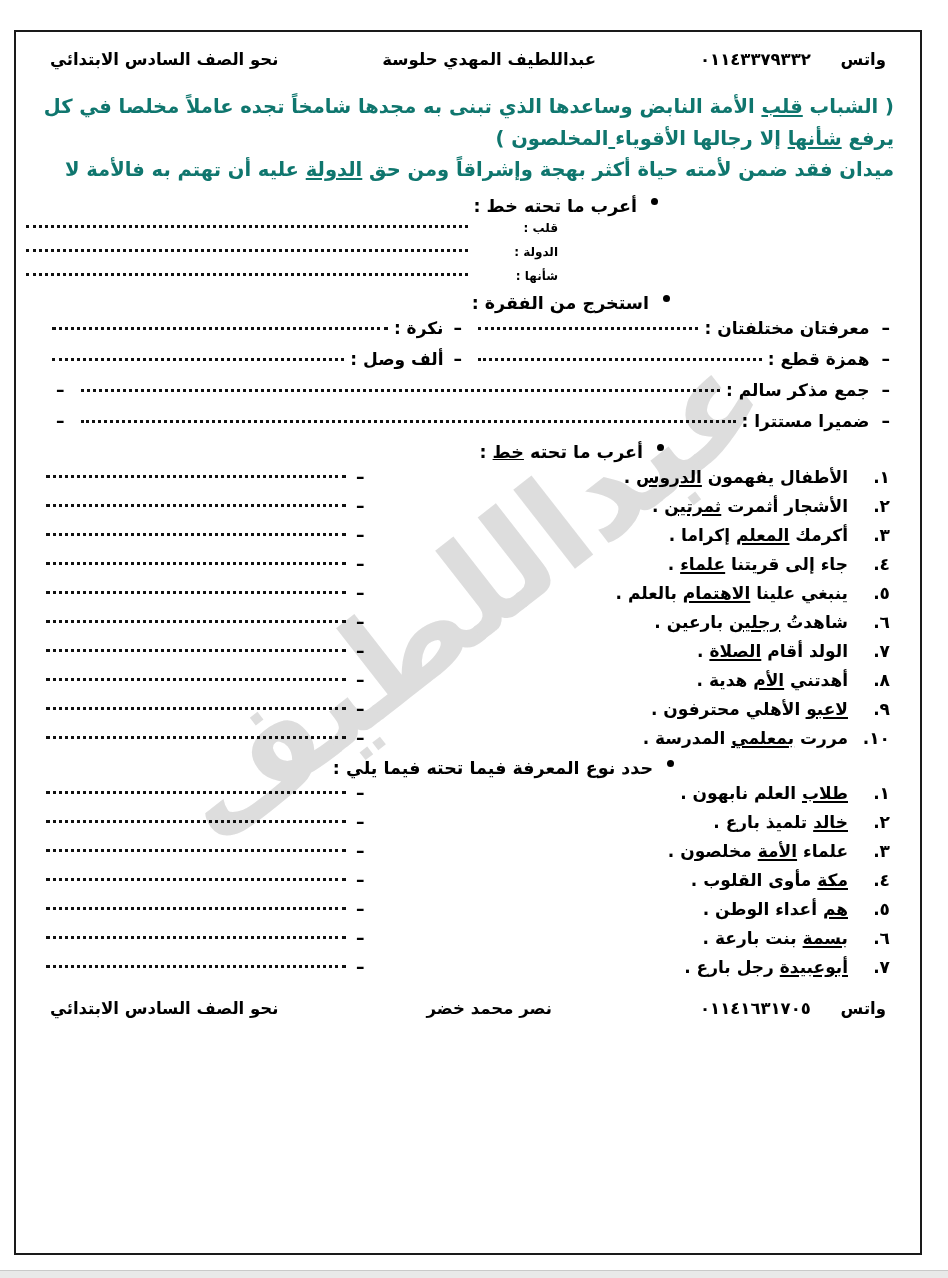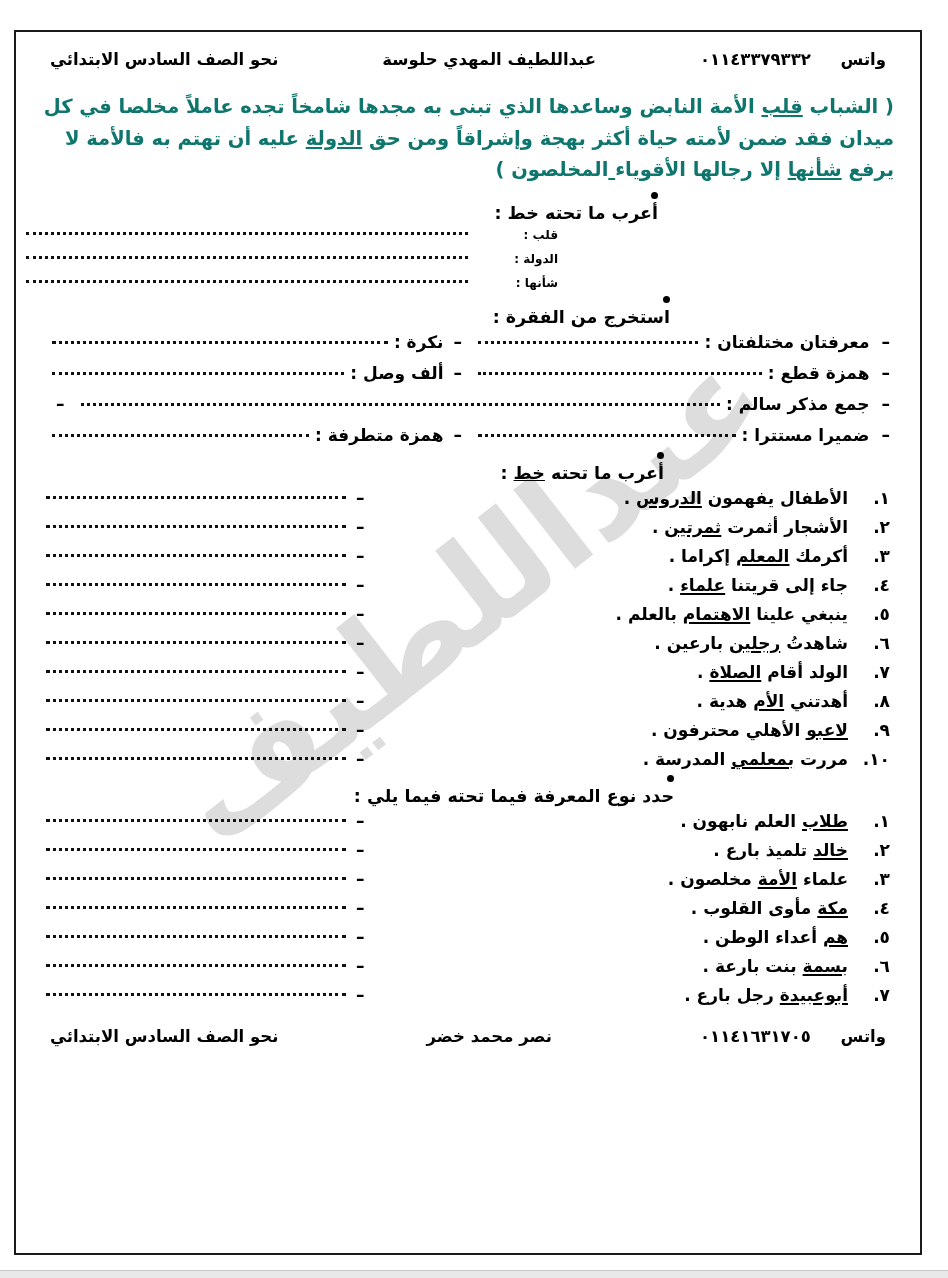--- a/index.html
+++ b/index.html
@@ -92,27 +92,26 @@
     line-height: 1.62;
     text-align: justify;
     color: #0f766e;
   }
   .passage u { text-decoration-thickness: 2px; text-underline-offset: 2px; }
 
   
   .section { margin-top: 10px; }
   .sec-head {
     display: flex;
-    align-items: flex-start;
+    align-items: center;
     justify-content: flex-start;
     font-size: 17.5px;
     font-weight: 700;
     padding-right: 262px;
     margin-bottom: 5px;
-    flex-direction: column;
   }
   .sec-head .bullet {
     display: inline-block;
     width: 7px; height: 7px;
     border-radius: 50%;
     background: #000;
     margin-left: 14px;
     flex: 0 0 auto;
     position: relative;
     top: -4px;
@@ -228,24 +227,24 @@
       </div>
       <div class="hdr-center">عبداللطيف المهدي حلوسة</div>
       <div class="hdr-right">نحو الصف السادس الابتدائي</div>
     </div>
 
     <div class="passage">
       <div>
         <span>( الشباب </span><u>قلب</u><span> الأمة النابض وساعدها الذي تبنى به مجدها شامخاً تجده عاملاً مخلصا في كل</span>
       </div>
       <div>
+        <span>يرفع </span><u>شأنها</u><span> إلا رجالها الأقوياء</span><u> </u><span>المخلصون )</span>
+      </div>
+      <div>
         <span>ميدان فقد ضمن لأمته حياة أكثر بهجة وإشراقاً ومن حق </span><u>الدولة</u><span> عليه أن تهتم به فالأمة لا</span>
-      </div>
-      <div>
-        <span>يرفع </span><u>شأنها</u><span> إلا رجالها الأقوياء</span><u> </u><span>المخلصون )</span>
       </div>
     </div>
 
     <div class="section">
       <div class="sec-head">
         <span class="bullet"></span>
         <span>أعرب ما تحته خط :</span>
       </div>
 
       <div class="row-label-dots">
@@ -303,24 +302,20 @@
         <span class="mid-dash">–</span>
       </div>
 
       <div class="row-pair">
         <span class="dash">–</span>
         <span class="cell">
           <span class="txt">ضميرا مستترا :</span>
           <span class="dots"></span>
         </span>
         <span class="mid-dash">–</span>
-        <span class="cell">
-          <span class="txt">همزة متطرفة :</span>
-          <span class="dots"></span>
-        </span>
       </div>
     </div>
 
     <div class="section">
       <div class="sec-head sec-head-3">
         <span class="bullet"></span>
         <span>أعرب ما تحته <u>خط</u> :</span>
       </div>
 
       <div class="row-q">

